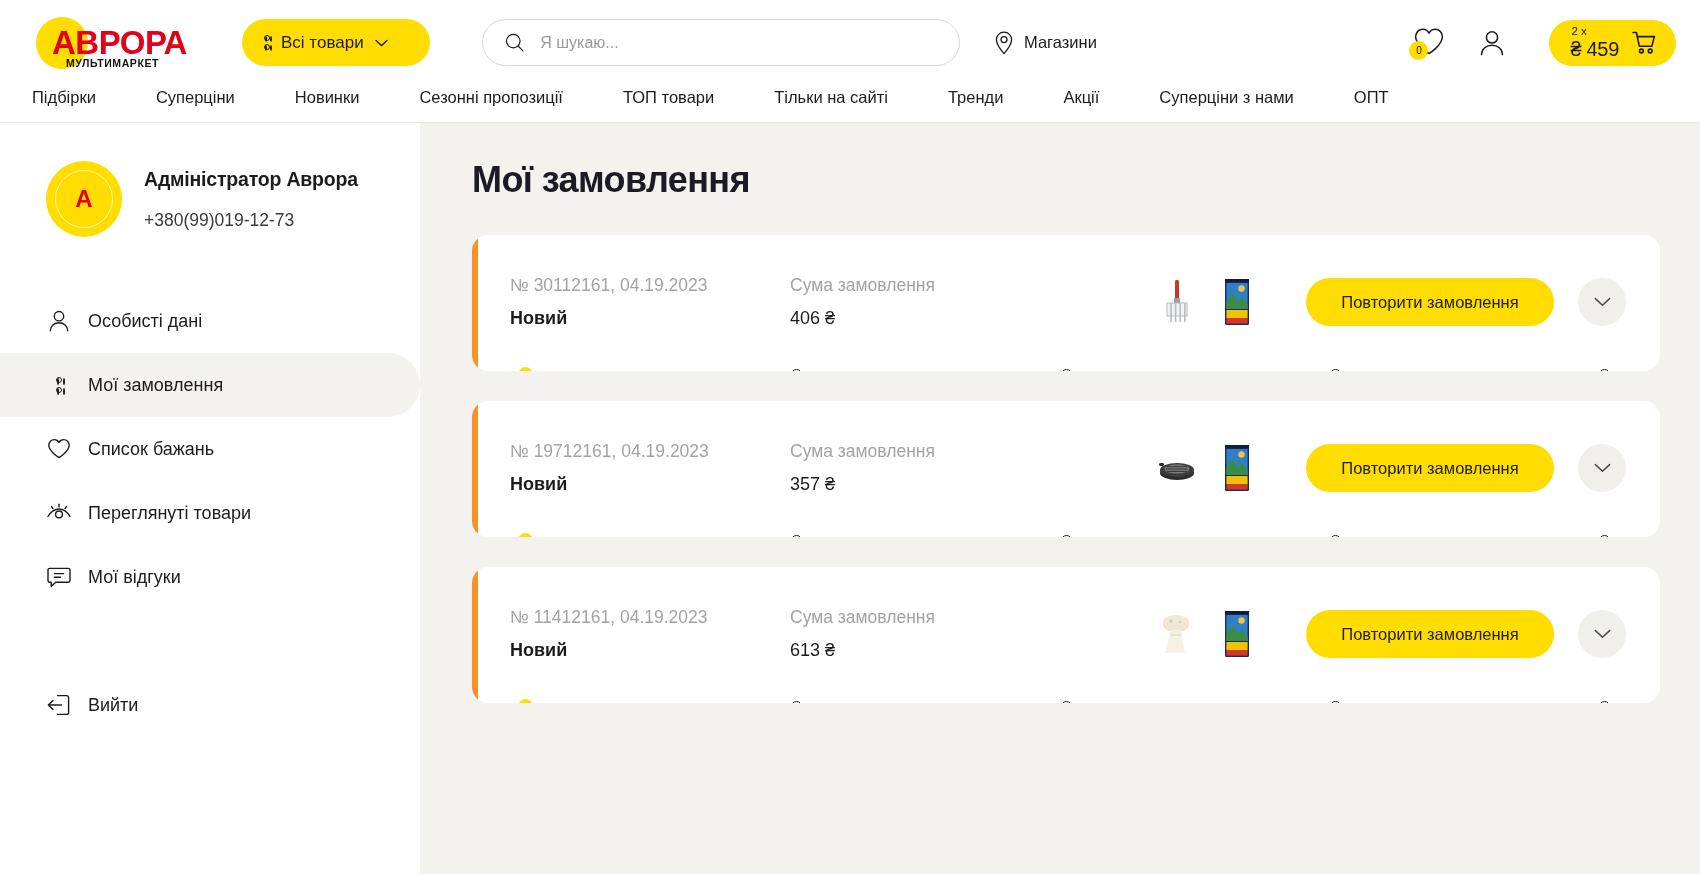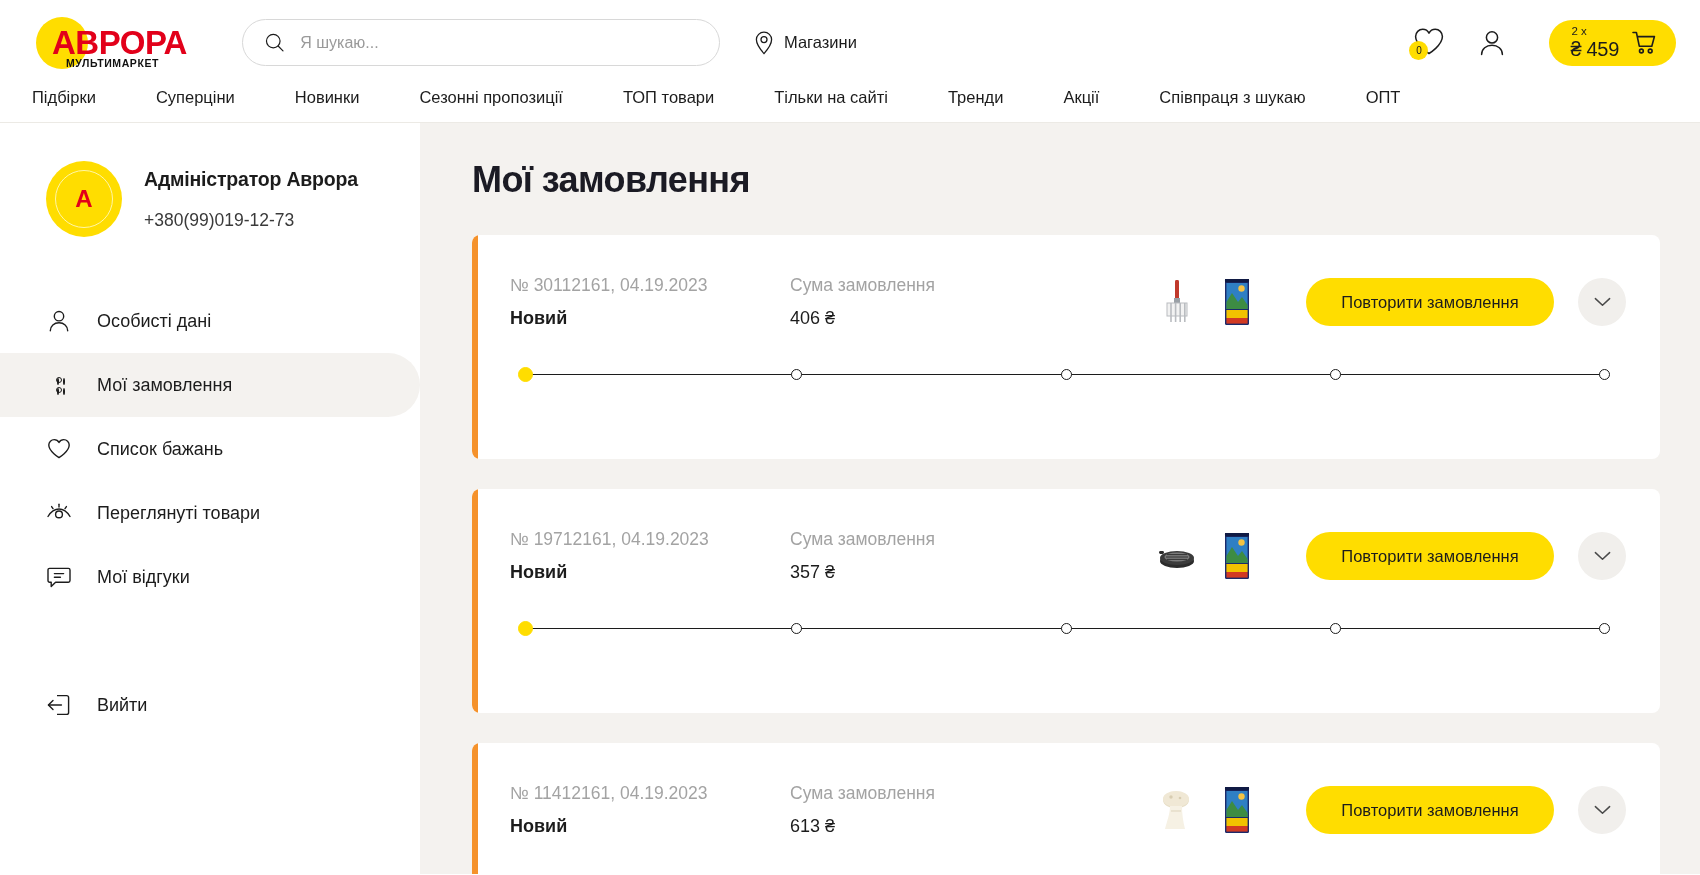--- a/index.html
+++ b/index.html
@@ -189,21 +189,21 @@
     border-radius: 50%;
   }
   .avatar .letter { font-size: 24px; font-weight: 700; color:#E2001A; position:relative;}
   .profile-text .name { font-size: 19.5px; font-weight: 700; color:#1c1c1c; margin-bottom: 19px; letter-spacing:-0.2px;}
   .profile-text .phone { font-size: 17.5px; color:#3a3a3a; }
 
   .menu { display:flex; flex-direction: column; }
   .menu-item {
     height: 64px;
     display:flex; align-items:center;
-    gap: 25px;
+    gap: 16px;
     padding-left: 46px;
     border-radius: 0 34px 34px 0;
     cursor: pointer;
     color:#1c1c1c;
   }
   .menu-item .mi-label { font-size: 18px; }
   .menu-item.active { background: #f4f2ef; }
   .menu-item .ico { width: 26px; display:flex; align-items:center; justify-content:center; flex:0 0 26px;}
   .menu-gap { height: 64px; }
 
@@ -216,23 +216,23 @@
   .page-title {
     font-size: 36px;
     font-weight: 700;
     color: #1b1b24;
     letter-spacing: -0.6px;
     margin-bottom: 34px;
   }
 
   .order-card {
     background: #fff;
-    border-radius: 8px;
+    border-radius: 16px;
     position: relative;
-    height: 224px;
+    height: 136px;
     margin-bottom: 30px;
     overflow: hidden;
     padding: 0 34px 0 38px;
   }
   .order-card .accent {
     position:absolute; left:0; top:0; bottom:0;
     width: 6px;
     background: #F5922B;
     border-radius: 16px 0 0 16px;
   }
@@ -310,20 +310,36 @@
 <div class="page">
 
   <div class="header">
 
     <div class="logo">
       <div class="logo-burst"></div>
       <div class="logo-word">АВРОРА</div>
       <div class="logo-sub">МУЛЬТИМАРКЕТ</div>
     </div>
 
+    <button class="all-goods">
+      <span class="grid-icon">
+        <span class="row">
+            <span></span>
+            <span></span>
+          </span>
+        <span class="row">
+            <span></span>
+            <span></span>
+          </span>
+      </span>
+      <span class="label">Всі товари</span>
+      <svg width="13" height="8" viewBox="0 0 13 8">
+        <path d="M1 1.5 L6.5 6.5 L12 1.5" fill="none" stroke="#1c1c1c" stroke-width="1.3" stroke-linecap="round"></path>
+      </svg>
+    </button>
 
     <div class="searchbar">
       <svg width="21" height="21" viewBox="0 0 21 21">
         <circle cx="9" cy="9" r="7.4" fill="none" stroke="#1c1c1c" stroke-width="1.3"></circle>
         <line x1="14.3" y1="14.3" x2="19.6" y2="19.6" stroke="#1c1c1c" stroke-width="1.3" stroke-linecap="round"></line>
       </svg>
       <input type="text" placeholder="Я шукаю..." style="">
     </div>
 
     <div class="stores">
@@ -370,21 +386,21 @@
 
   <div class="nav">
     <a>Підбірки</a>
     <a>Суперціни</a>
     <a>Новинки</a>
     <a>Сезонні пропозиції</a>
     <a>ТОП товари</a>
     <a>Тільки на сайті</a>
     <a>Тренди</a>
     <a>Акції</a>
-    <a>Співпраця з шукаю</a>
+    <a>Суперціни з нами</a>
     <a>ОПТ</a>
   </div>
 
   <div class="body">
 
     <div class="sidebar">
 
       <div class="profile">
         <div class="avatar">
           <span class="ring"></span>

